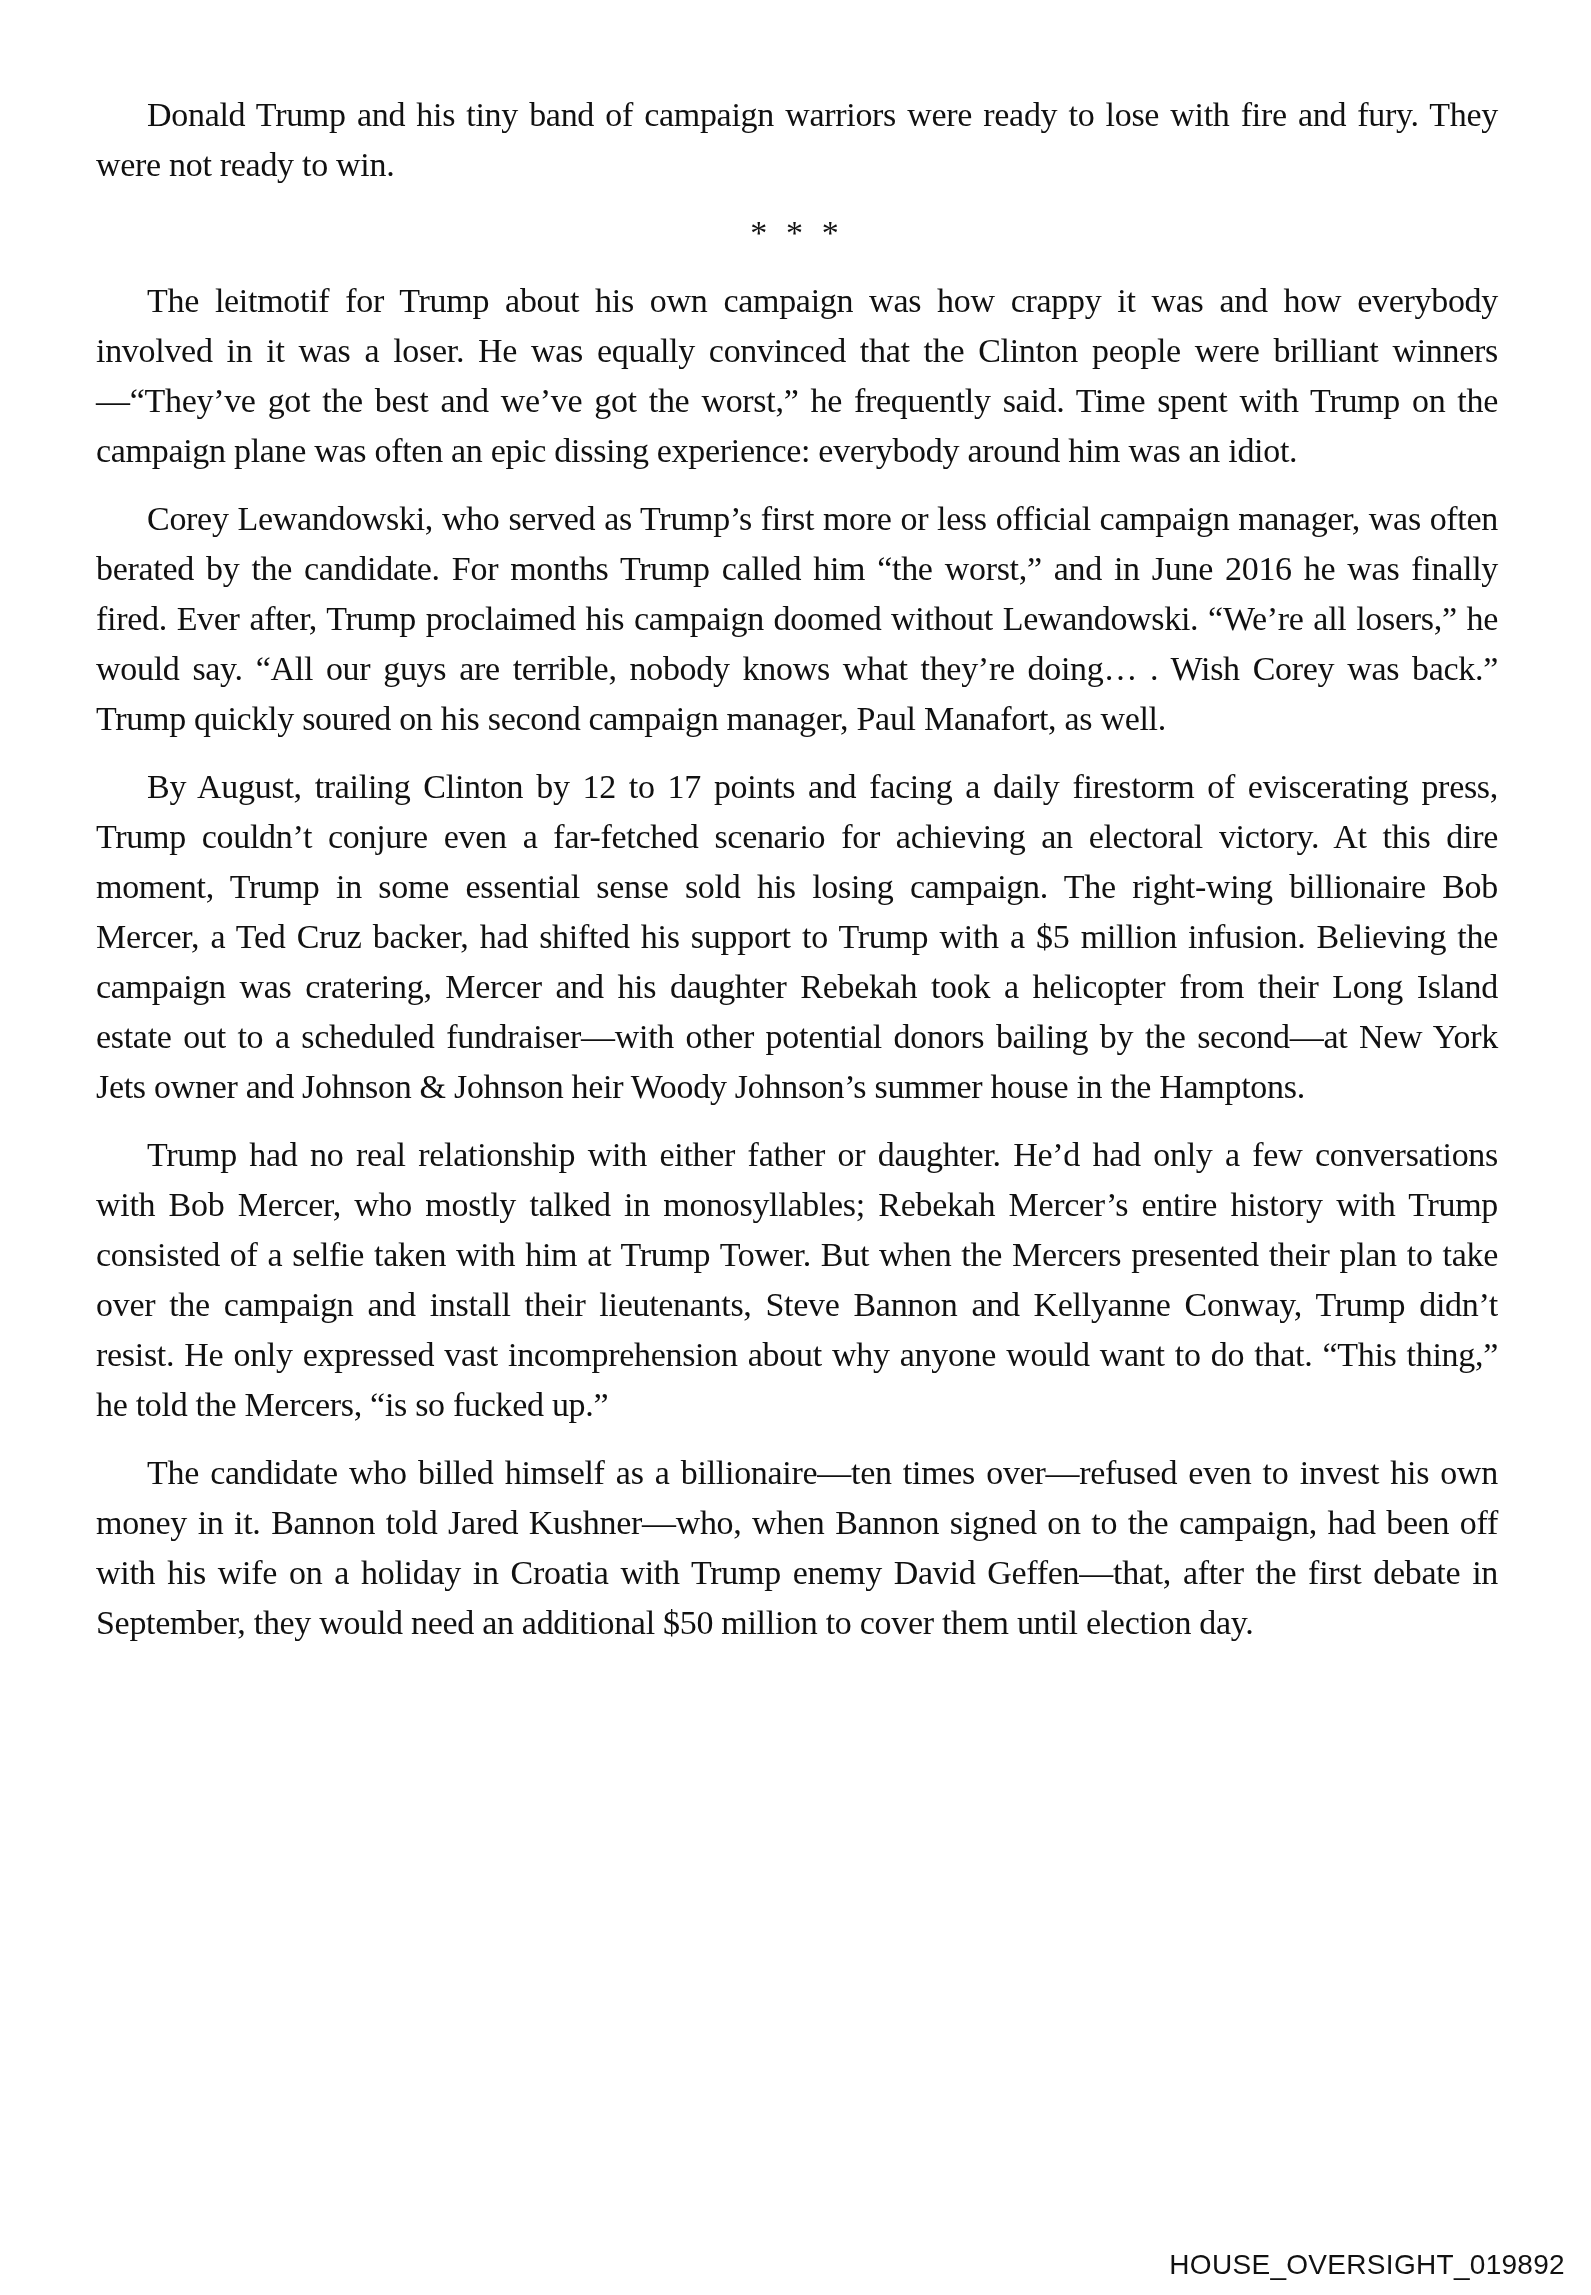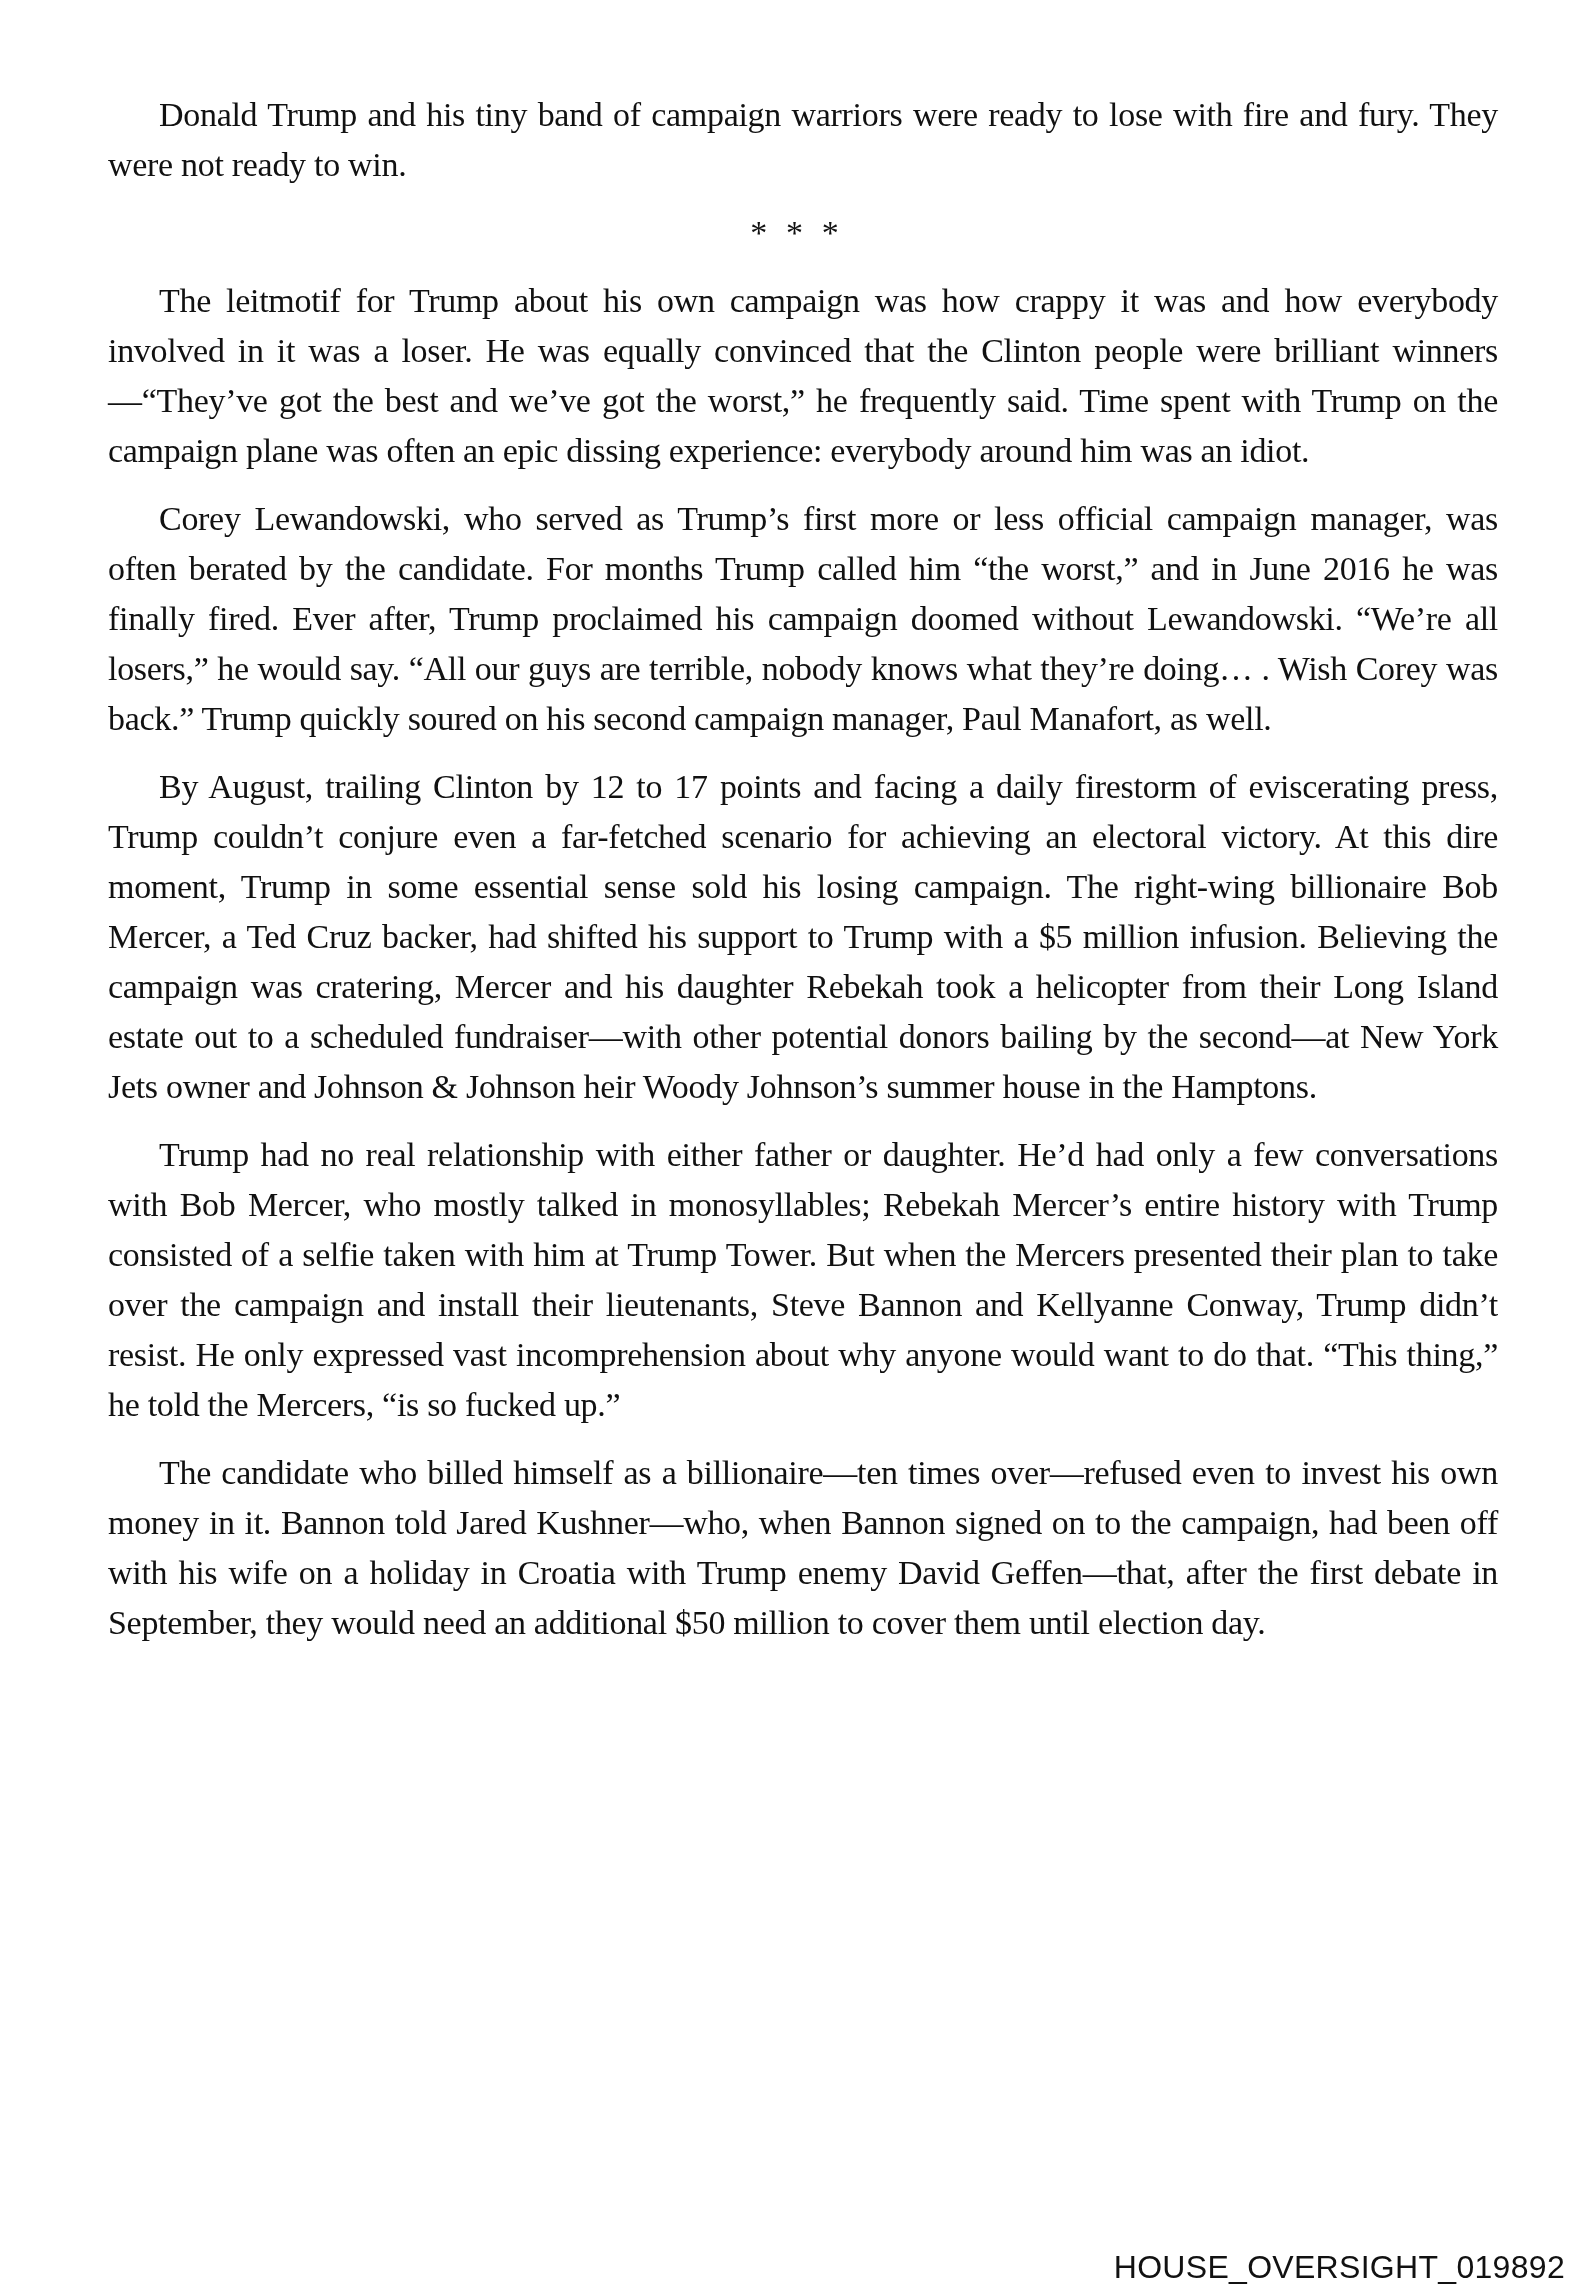--- a/index.html
+++ b/index.html
@@ -18,40 +18,40 @@
       position: absolute;
       left: 96px;
       top: 90px;
       width: 1402px;
       font-family: "Liberation Serif", "DejaVu Serif", serif;
       font-size: 34px;
       line-height: 50px;
       letter-spacing: -0.3px;
     }
     .para {
-      margin: 0 0 18px 12px;
+      margin: 0 0 18px 0;
       text-align: justify;
       text-indent: 51px;
       hyphens: none;
     }
     .para.no-indent {
       text-indent: 0;
     }
     .separator {
       text-align: center;
       margin: 0 0 18px 0;
       letter-spacing: 5.1px;
       height: 50px;
     }
     .bates {
       position: absolute;
       right: 27px;
       top: 2249px;
       font-family: "Liberation Sans", "DejaVu Sans", sans-serif;
-      font-size: 32px;
+      font-size: 28px;
       letter-spacing: 0.3px;
       color: #111111;
     }
   </style>
 </head>
 <body>
 
 <div class="page">
   <p class="para">Donald Trump and his tiny band of campaign warriors were ready to lose with fire and fury. They were not ready to win.</p>
   <div class="separator">* * *</div>

